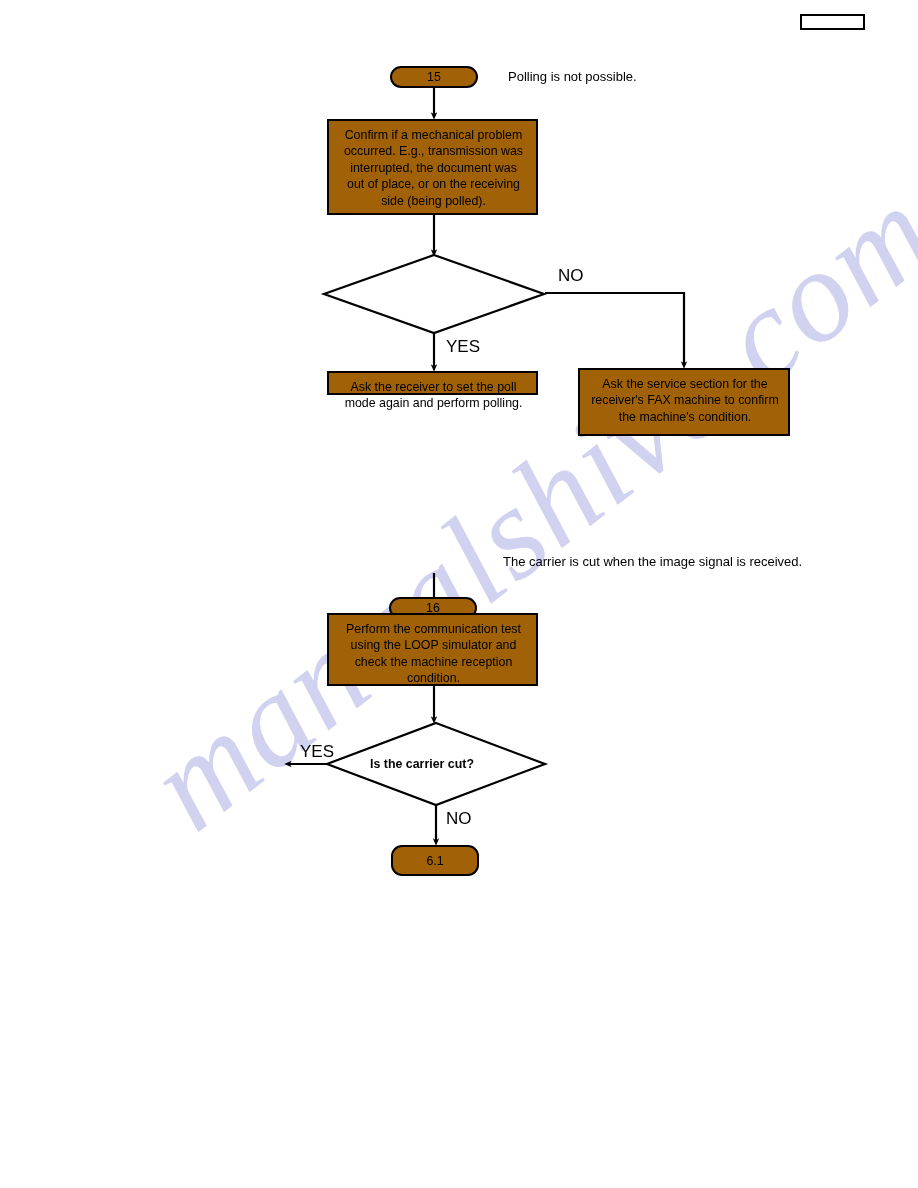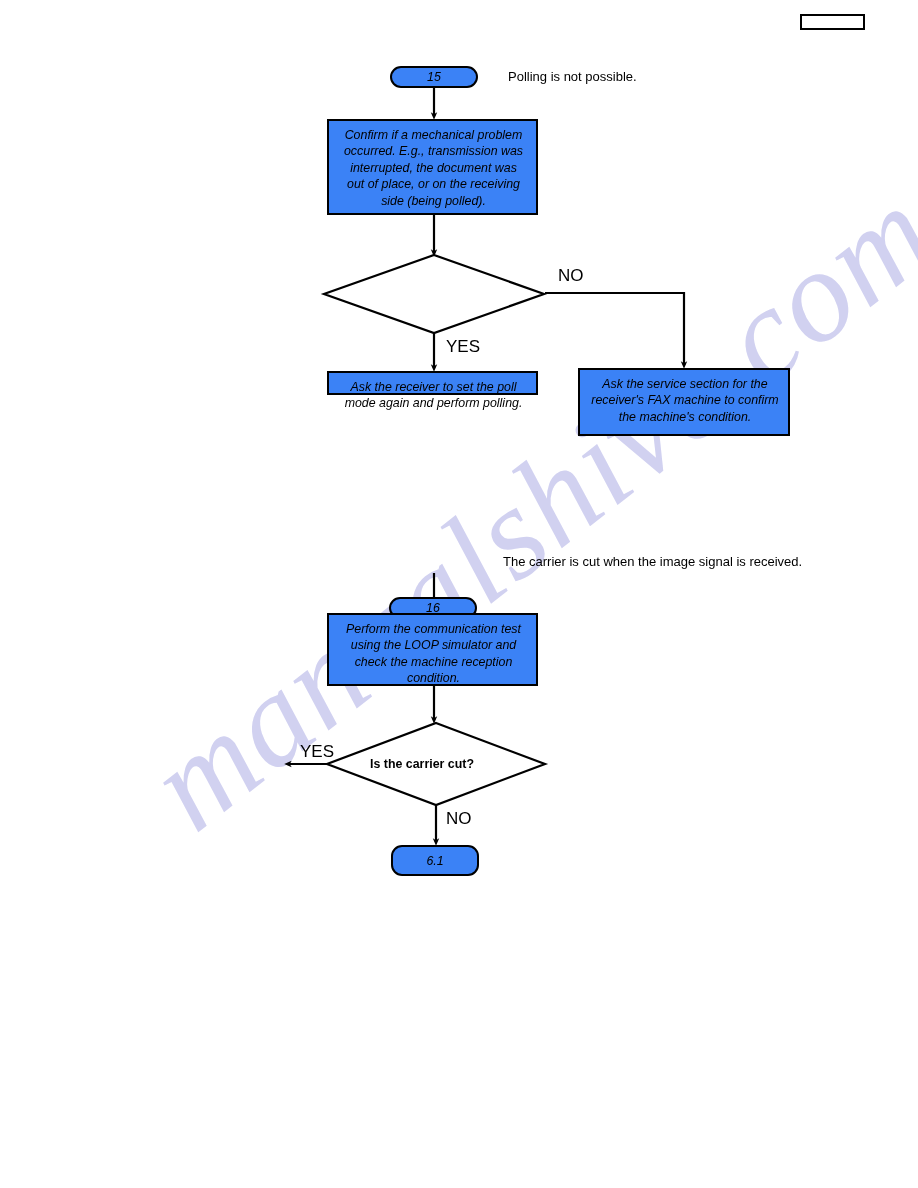--- a/index.html
+++ b/index.html
@@ -54,22 +54,21 @@
     position: absolute;
     left: 0;
     top: 0;
     width: 918px;
     height: 1188px;
     z-index: 2;
   }
   .node {
     position: absolute;
     box-sizing: border-box;
-    background: #3b82f6;
-    font-style: italic;
+    background: #a16207;
   }
   .process {
     border: 2px solid #000000;
     padding: 6px 8px 6px 10px;
     font-size: 12.4px;
     line-height: 16.4px;
     white-space: pre-line;
     text-align: center;
   }
   .terminator {

